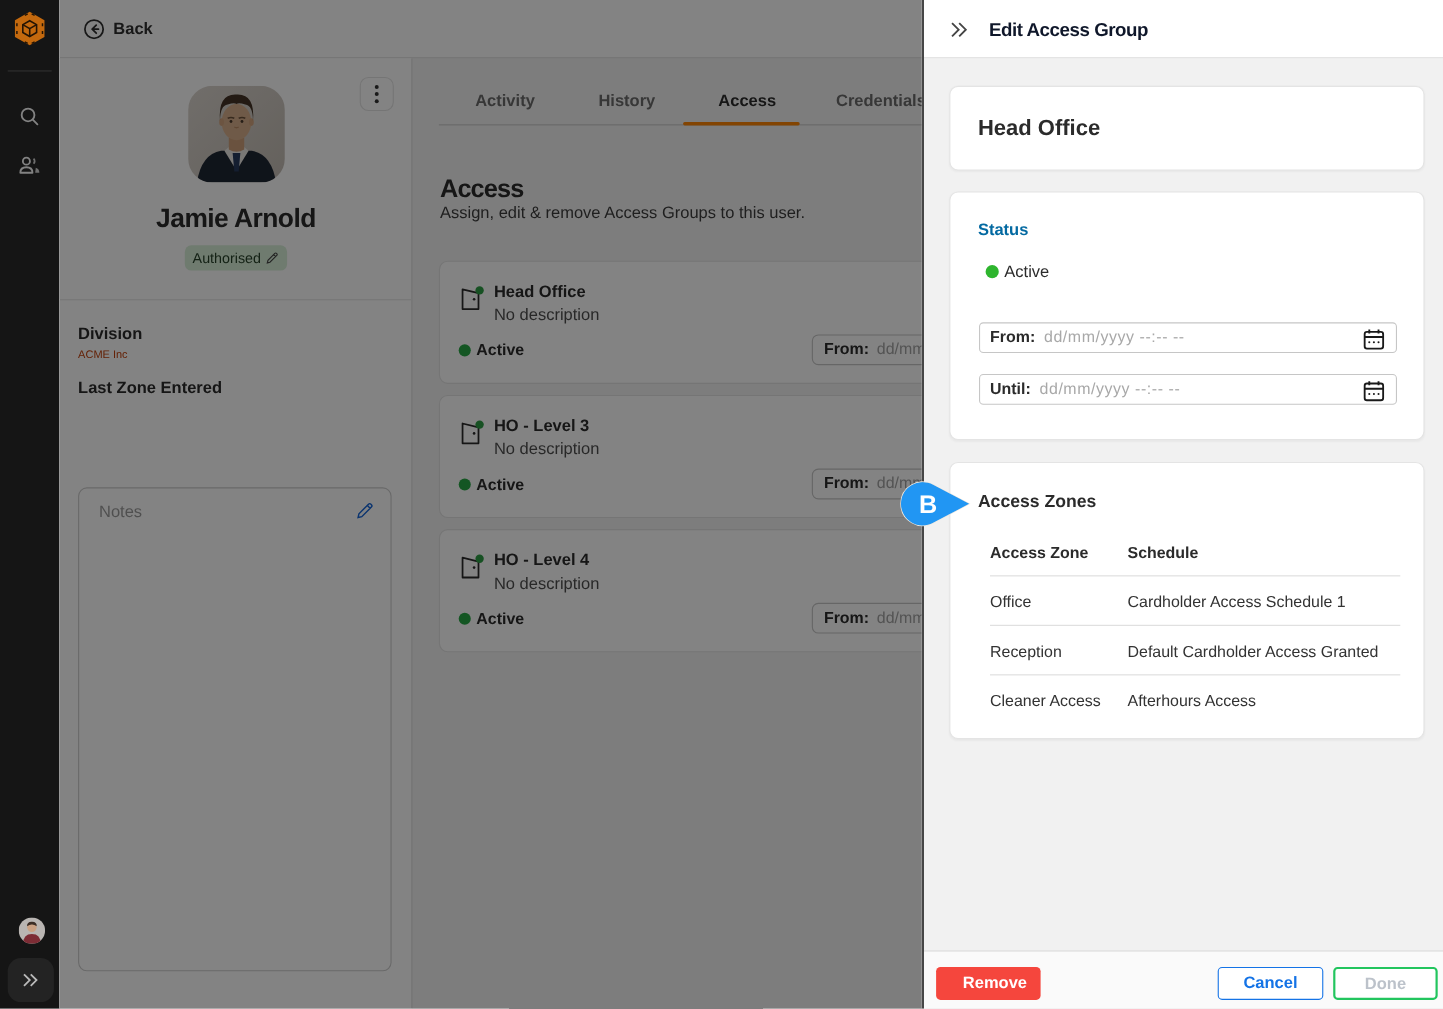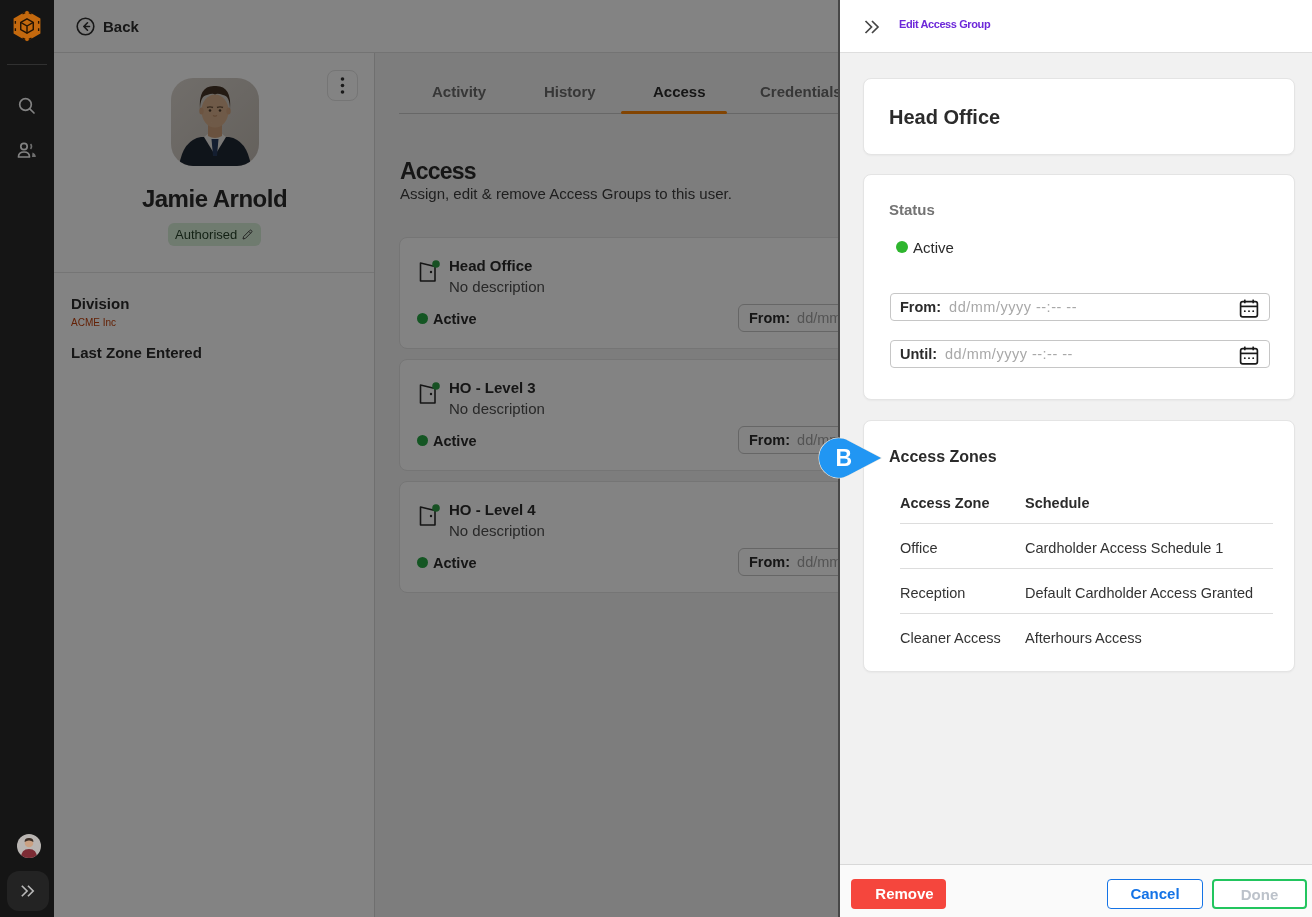--- a/index.html
+++ b/index.html
@@ -47,26 +47,26 @@
 .agcard .frm { position:absolute; left:338px; top:66px; width:330px; height:28px; border:1px solid #c6c6c6; border-radius:6px; background:#fff; font-size:14.5px; line-height:26px; }
 .agcard .frm b { margin-left:10px; color:#2b2b2b; }
 .agcard .frm span { color:#a3a3a3; margin-left:7px; }
 
 
 #scrim { left:54px; top:0; width:784px; height:917px; background:rgba(0,0,0,0.485); z-index:5; }
 
 
 #drawer { left:838px; top:0; width:474px; height:917px; background:#f1f1f1; border-left:2px solid #474747; z-index:10; }
 #dhead { left:0; top:0; width:472px; height:53px; background:#fff; border-bottom:1px solid #dedede; }
-#dtitle { left:59px; top:18px; font-size:11px; font-weight:700; color:#6d28d9; letter-spacing:-0.4px; }
+#dtitle { left:59px; top:18px; font-size:17px; font-weight:700; color:#0f172a; letter-spacing:-0.4px; }
 .dcard { position:absolute; left:23px; width:432px; background:#fff; border:1px solid #e4e4e4; border-radius:8px; box-shadow:0 1px 2px rgba(0,0,0,0.04); }
 #dc1 { top:78px; height:77px; }
 #dc1 .t { position:absolute; left:25px; top:27px; font-size:20px; font-weight:700; color:#2b2b2b; }
 #dc2 { top:174px; height:226px; }
-#dc2 .st { position:absolute; left:25px; top:26px; font-size:15px; font-weight:700; color:#737373; }
+#dc2 .st { position:absolute; left:25px; top:26px; font-size:15px; font-weight:700; color:#0369a1; }
 #dc2 .dot { position:absolute; left:32px; top:66px; width:12px; height:12px; border-radius:50%; background:#2eb52e; }
 #dc2 .av { position:absolute; left:49px; top:64px; font-size:15px; color:#2b2b2b; }
 .dinput { position:absolute; left:26px; width:380px; height:28px; border:1px solid #c6c6c6; border-radius:4px; background:#fff; font-size:14.5px; line-height:26px; }
 .dinput b { margin-left:9px; color:#2b2b2b; }
 .dinput span { color:#a8a8a8; margin-left:8px; letter-spacing:0.5px; }
 #din1 { top:118px; }
 #din2 { top:165px; }
 #dc3 { top:420px; height:252px; }
 #dc3 .t { position:absolute; left:25px; top:27px; font-size:16px; font-weight:700; color:#2b2b2b; }
 .trow { position:absolute; left:36px; width:373px; font-size:14.5px; color:#333; }
@@ -171,20 +171,26 @@
   <div class="abs" id="pname">Jamie Arnold</div>
   <div class="abs" id="badge"><span>Authorised
     <svg width="13" height="13" viewBox="0 0 13 13" style="vertical-align:-2px">
       <path d="M2,11 L2.6,8.6 L8.8,2.4 Q9.6,1.6 10.4,2.4 L10.6,2.6 Q11.4,3.4 10.6,4.2 L4.4,10.4 Z M7.8,3.4 L9.6,5.2" fill="none" stroke="#444" stroke-width="1"></path>
     </svg></span>
   </div>
   <div class="abs" id="infos">
     <div class="lbl">Division</div>
     <div class="val">ACME Inc</div>
     <div class="lbl">Last Zone Entered</div>
+  </div>
+  <div class="abs" id="notes">
+    <div class="ph">Notes</div>
+    <svg style="position:absolute;right:14px;top:11px" width="18" height="18" viewBox="0 0 18 18">
+      <path d="M2.5,15.5 L3.3,12.1 L12,3.4 Q13.1,2.3 14.2,3.4 L14.6,3.8 Q15.7,4.9 14.6,6 L5.9,14.7 Z M10.9,4.5 L13.5,7.1" fill="none" stroke="#1565d8" stroke-width="1.3"></path>
+    </svg>
   </div>
 </div>
 
 <div class="abs" id="content"></div>
 <div class="abs tab" style="left:432px">Activity</div>
 <div class="abs tab" style="left:544px">History</div>
 <div class="abs tab on" style="left:653px">Access</div>
 <div class="abs tab" style="left:760px">Credentials</div>
 <div class="abs" id="tabsline"></div>
 <div class="abs" id="underline"></div>

